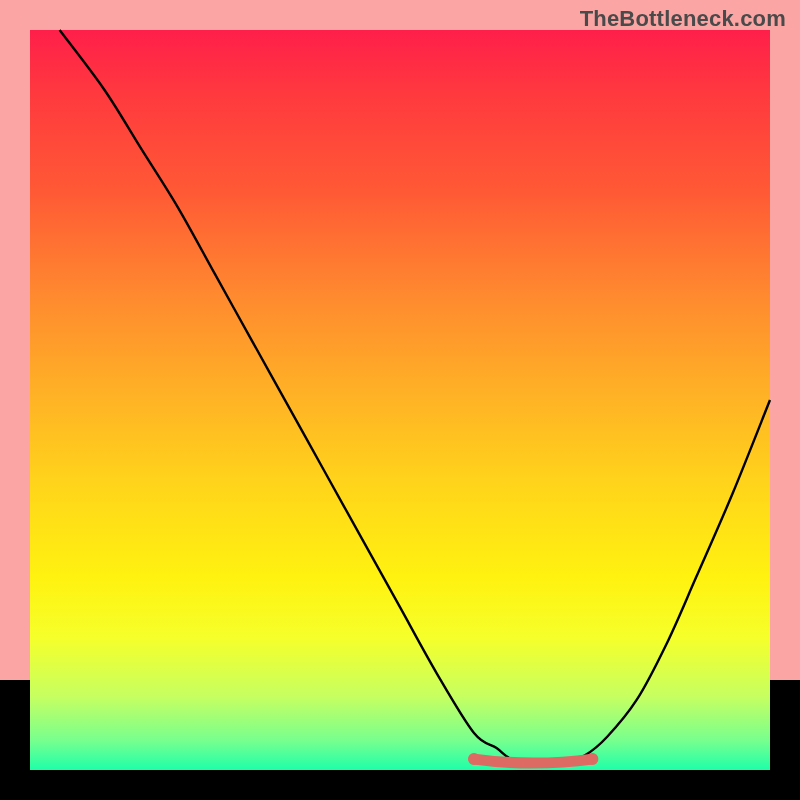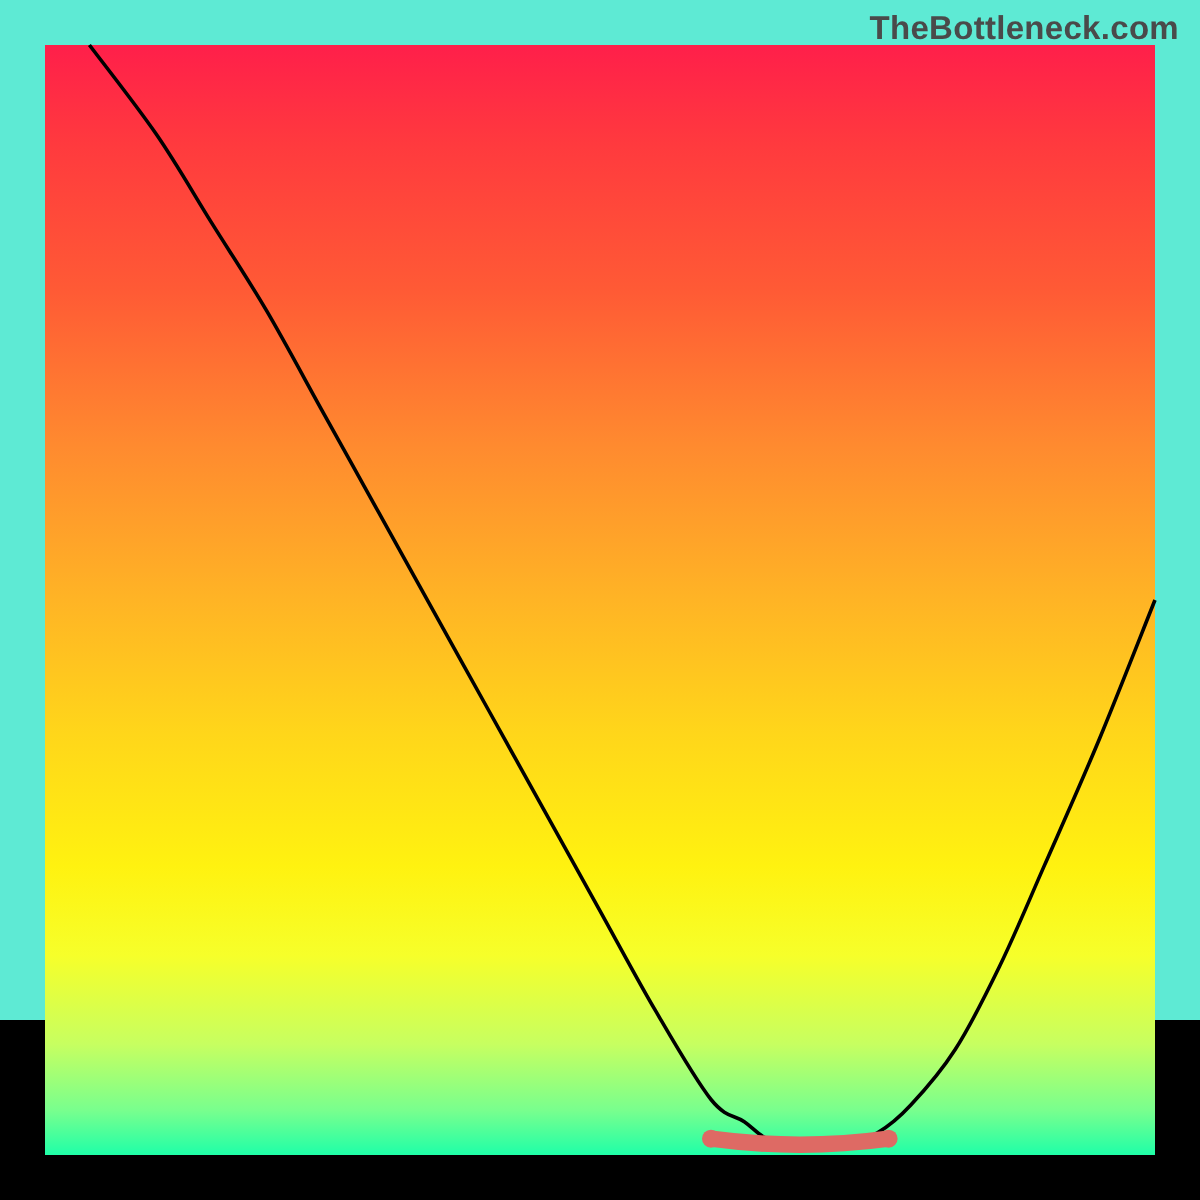--- a/index.html
+++ b/index.html
@@ -8,21 +8,21 @@
     width: 800px;
     height: 800px;
     background: #000000;
     overflow: hidden;
     font-family: Arial, Helvetica, sans-serif;
   }
   .stage {
     position: relative;
     width: 800px;
     height: 680px;
-    background: #5eead4;
+    background: #fca5a5;
   }
   .watermark {
     position: absolute;
     top: 6px;
     right: 14px;
     color: #4a4a4a;
     font-size: 22px;
     font-weight: 600;
     letter-spacing: 0.2px;
     z-index: 30;

